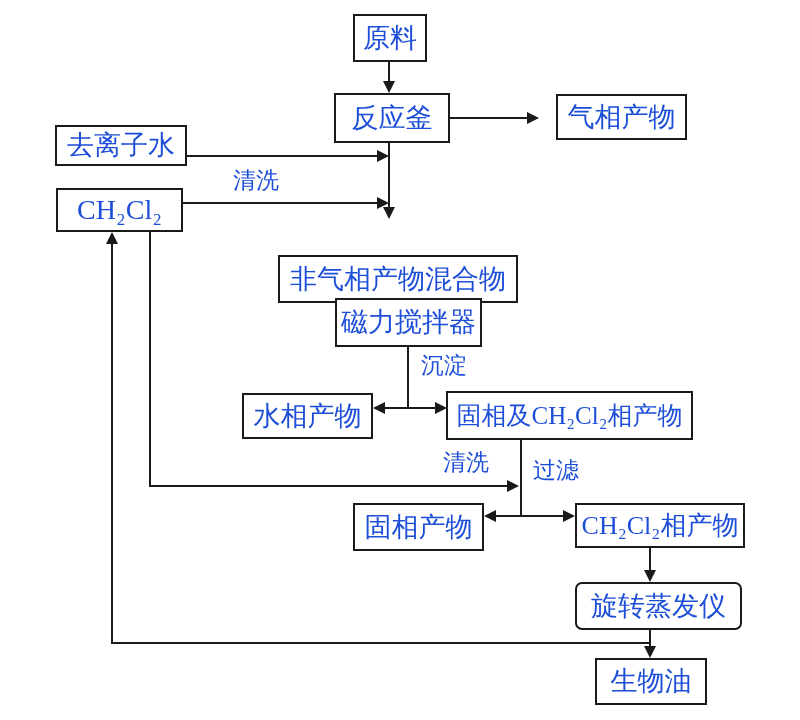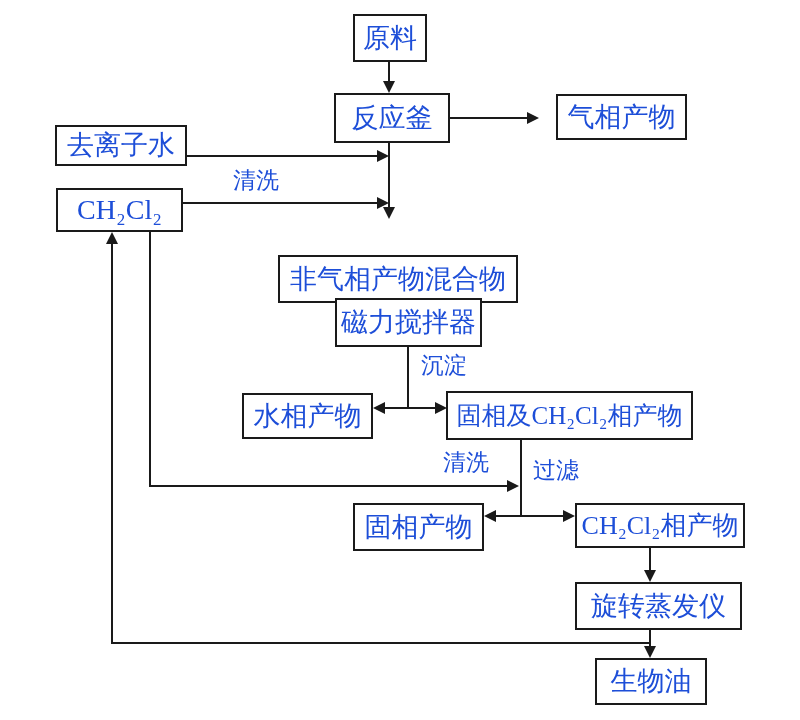--- a/index.html
+++ b/index.html
@@ -31,21 +31,21 @@
   <div class="node" style="left:334px;top:93px;width:116px;height:50px;">反应釜</div>
   <div class="node" style="left:556px;top:94px;width:131px;height:46px;">气相产物</div>
   <div class="node" style="left:55px;top:125px;width:132px;height:41px;">去离子水</div>
   <div class="node" style="left:56px;top:188px;width:127px;height:44px;font-size:28px;">CH₂Cl₂</div>
   <div class="node" style="left:278px;top:219px;width:240px;height:48px;margin-top:36px;">非气相产物混合物</div>
   <div class="node" style="left:335px;top:298px;width:147px;height:49px;">磁力搅拌器</div>
   <div class="node" style="left:242px;top:393px;width:131px;height:46px;">水相产物</div>
   <div class="node" style="left:446px;top:391px;width:247px;height:49px;font-size:25px;">固相及CH₂Cl₂相产物</div>
   <div class="node" style="left:353px;top:503px;width:131px;height:48px;">固相产物</div>
   <div class="node" style="left:575px;top:503px;width:170px;height:45px;font-size:26px;">CH₂Cl₂相产物</div>
-  <div class="node" style="left:575px;top:582px;width:167px;height:48px;">旋转蒸发仪</div>
+  <div class="node" style="left:575px;top:582px;width:167px;height:48px;border-radius:7px;">旋转蒸发仪</div>
   <div class="node" style="left:595px;top:658px;width:112px;height:47px;">生物油</div>
 
   <span class="edge-label" style="left:233px;top:168px;">清洗</span>
   <span class="edge-label" style="left:421px;top:353px;">沉淀</span>
   <span class="edge-label" style="left:443px;top:450px;">清洗</span>
   <span class="edge-label" style="left:533px;top:450px;margin-top:8px;">过滤</span>
 
   <div class="line" style="left:388px;top:62px;width:2px;height:21px;"></div>
   <div class="ah down" style="left:383px;top:81px;"></div>
 

